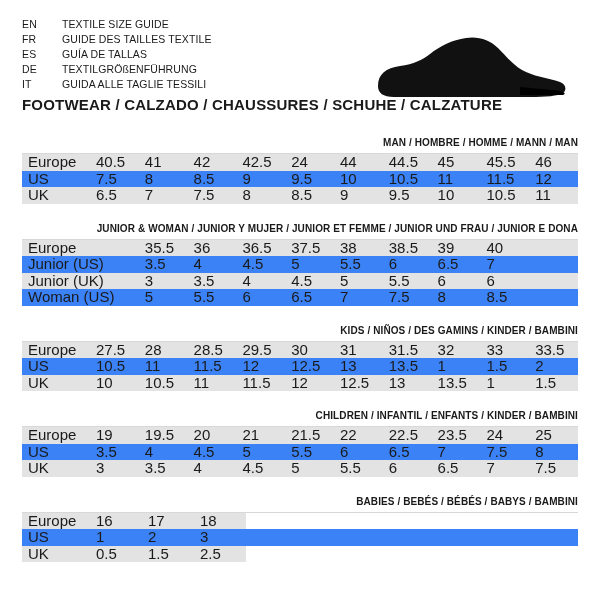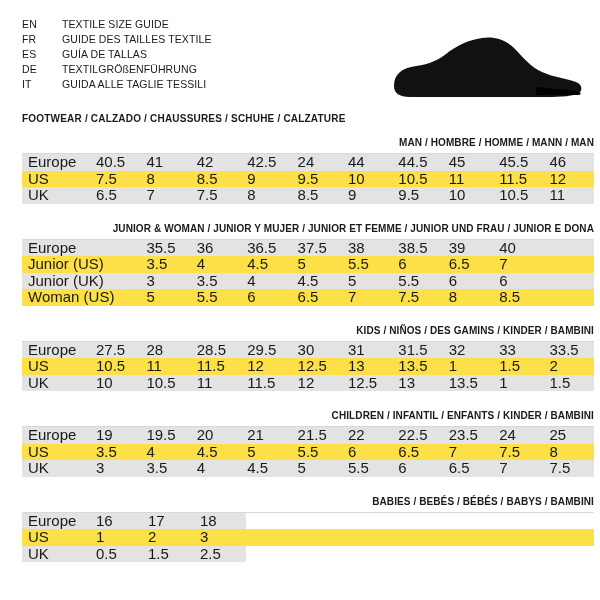--- a/index.html
+++ b/index.html
@@ -12,21 +12,21 @@
     background: #ffffff;
     font-family: "Liberation Sans", sans-serif;
     color: #1a1a1a;
     overflow: hidden;
   }
   .page {
     position: relative;
     width: 600px;
     height: 584px;
     box-sizing: border-box;
-    padding: 18px 6px 0 22px;
+    padding: 18px 22px 0 22px;
   }
 
   
   .header {
     position: relative;
     height: 100px;
   }
   .lang-table {
     border-collapse: collapse;
     font-size: 10.5px;
@@ -49,22 +49,22 @@
 
   .shoe-wrap {
     position: absolute;
     right: 8px;
     top: 14px;
     width: 200px;
     height: 72px;
   }
 
   .footwear-title {
-    margin-top: 20px;
-    font-size: 10px;
+    margin-top: 3px;
+    font-size: 15px;
     font-weight: bold;
     letter-spacing: 0.2px;
   }
 
   
   .section {
     margin-top: 19px;
   }
   .section-title {
     font-size: 10px;
@@ -85,21 +85,21 @@
     height: 16.5px;
     padding: 0 0 0 6px;
     vertical-align: middle;
     line-height: 16.5px;
     white-space: nowrap;
   }
   table.sizes tr.shaded td {
     background: #e3e3e3;
   }
   table.sizes tr.plain td {
-    background: #fde047;
+    background: #3b82f6;
   }
   .rowlabel {
     width: 68px;
   }
 
   
 </style>
 </head>
 <body>
 

